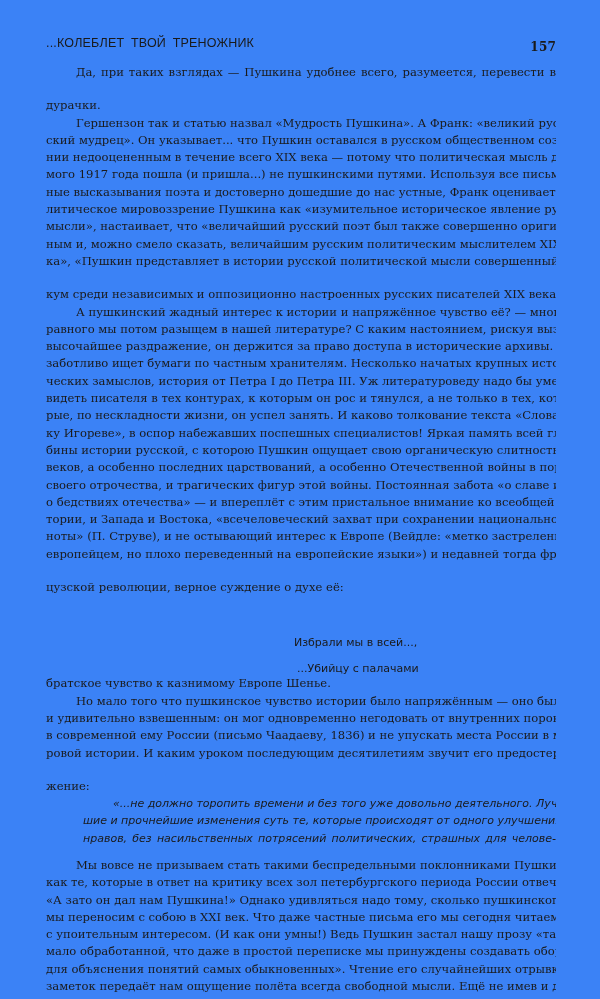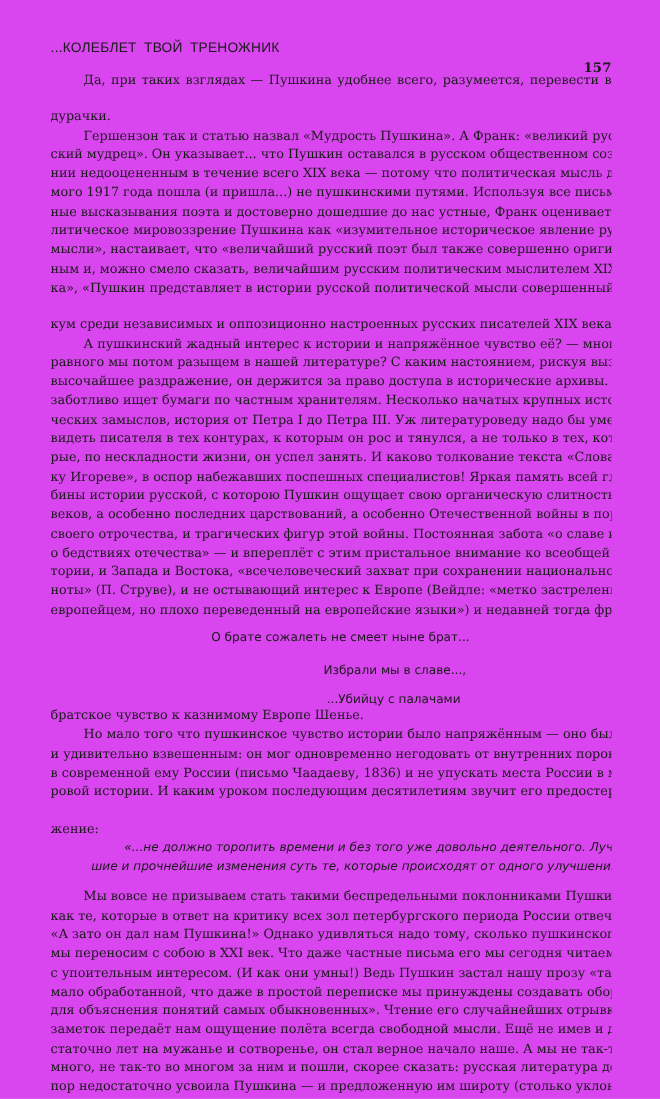--- a/index.html
+++ b/index.html
@@ -1,22 +1,22 @@
 <!DOCTYPE html>
 <html><head>
 <meta charset="utf-8">
 <style>
   html, body { margin: 0; padding: 0; background: #ffffff; }
   body { width: 600px; height: 999px; position: relative; overflow: hidden;
          font-family: "DejaVu Serif", serif; color: #1a1a1a; }
-  .page { position: absolute; left: 0; top: 0; width: 600px; height: 999px; background: #d946ef; }
+  .page { position: absolute; left: 0; top: 0; width: 600px; height: 999px; background: #3b82f6; }
   .running-head { position: absolute; left: 46px; top: 36px; width: 510px; height: 18px;
                   font-family: "Liberation Sans", sans-serif; font-size: 12.5px; letter-spacing: 0.2px; }
   .running-title { position: absolute; left: 0; top: 0; white-space: nowrap; word-spacing: 3px; }
-  .page-number { position: absolute; right: 0; top: 18px; font-family: "DejaVu Serif", serif; font-weight: bold; font-size: 12px; margin-left: 12px; }
+  .page-number { position: absolute; right: 0; top: 4px; font-family: "DejaVu Serif", serif; font-weight: bold; font-size: 12px; margin-left: 12px; }
   .body-text { position: absolute; left: 46px; top: 64px; width: 510px;
                font-size: 11.6px; line-height: 17.3px; }
   .line { display: block; height: 17.3px; white-space: nowrap; text-align: justify; text-align-last: justify; overflow: hidden; }
   .line.last { text-align-last: left; margin-top: 16px; }
   .line.indent { padding-left: 30px; }
   .gap { display: block; }
   .verse { display: block; position: relative; height: 54px; margin: 9px 0 10px 0; font-size: 11px; line-height: 15px; font-family: "DejaVu Sans", sans-serif; }
   .verse-line { position: absolute; white-space: nowrap; }
   .quote { display: block; margin-left: 37px; font-style: italic; font-family: "DejaVu Sans", sans-serif; font-size: 11px; }
   .quote .line.indent { padding-left: 30px; }
@@ -60,43 +60,44 @@
       <span class="line">видеть писателя в тех контурах, к которым он рос и тянулся, а не только в тех, кото-</span>
       <span class="line">рые, по нескладности жизни, он успел занять. И каково толкование текста «Слова о пол-</span>
       <span class="line">ку Игореве», в оспор набежавших поспешных специалистов! Яркая память всей глу-</span>
       <span class="line">бины истории русской, с которою Пушкин ощущает свою органическую слитность, всех</span>
       <span class="line">веков, а особенно последних царствований, а особенно Отечественной войны в пору</span>
       <span class="line">своего отрочества, и трагических фигур этой войны. Постоянная забота «о славе и</span>
       <span class="line">о бедствиях отечества» — и вперeплёт с этим пристальное внимание ко всеобщей ис-</span>
       <span class="line">тории, и Запада и Востока, «всечеловеческий захват при сохранении национальной пол-</span>
       <span class="line">ноты» (П. Струве), и не остывающий интерес к Европе (Вейдле: «метко застреленный</span>
       <span class="line">европейцем, но плохо переведенный на европейские языки») и недавней тогда фран-</span>
+      <span class="line last">цузской революции, верное суждение о духе её:</span>
     </div>
 
     <div class="verse">
-      <span class="verse-line" style="left:146px; top:0px;">О брате сожалеть не смеет ныне брат...</span>
       <span class="verse-line" style="left:251px; top:15px;margin-top:41px;">...Убийцу с палачами</span>
-      <span class="verse-line" style="left:248px; top:30px;">Избрали мы в славе...,</span>
+      <span class="verse-line" style="left:248px; top:30px;">Избрали мы в всей...,</span>
     </div>
 
     <div>
       <span class="line last">братское чувство к казнимому Европе Шенье.</span>
     </div>
 
     <div>
       <span class="line indent">Но мало того что пушкинское чувство истории было напряжённым — оно было</span>
       <span class="line">и удивительно взвешенным: он мог одновременно негодовать от внутренних пороков</span>
       <span class="line">в современной ему России (письмо Чаадаеву, 1836) и не упускать места России в ми-</span>
       <span class="line">ровой истории. И каким уроком последующим десятилетиям звучит его предостере-</span>
       <span class="line last">жение:</span>
     </div>
 
     <div class="quote">
       <span class="line indent">«...не должно торопить времени и без того уже довольно деятельного. Луч-</span>
       <span class="line">шие и прочнейшие изменения суть те, которые происходят от одного улучшения</span>
+      <span class="line">нравов, без насильственных потрясений политических, страшных для челове-</span>
     </div>
 
     <div class="gap" style="height:10px;"></div>
 
     <div>
       <span class="line indent">Мы вовсе не призываем стать такими беспредельными поклонниками Пушкина,</span>
       <span class="line">как те, которые в ответ на критику всех зол петербургского периода России отвечают:</span>
       <span class="line">«А зато он дал нам Пушкина!» Однако удивляться надо тому, сколько пушкинского</span>
       <span class="line">мы переносим с собою в XXI век. Что даже частные письма его мы сегодня читаем</span>
       <span class="line">с упоительным интересом. (И как они умны!) Ведь Пушкин застал нашу прозу «так еще</span>

